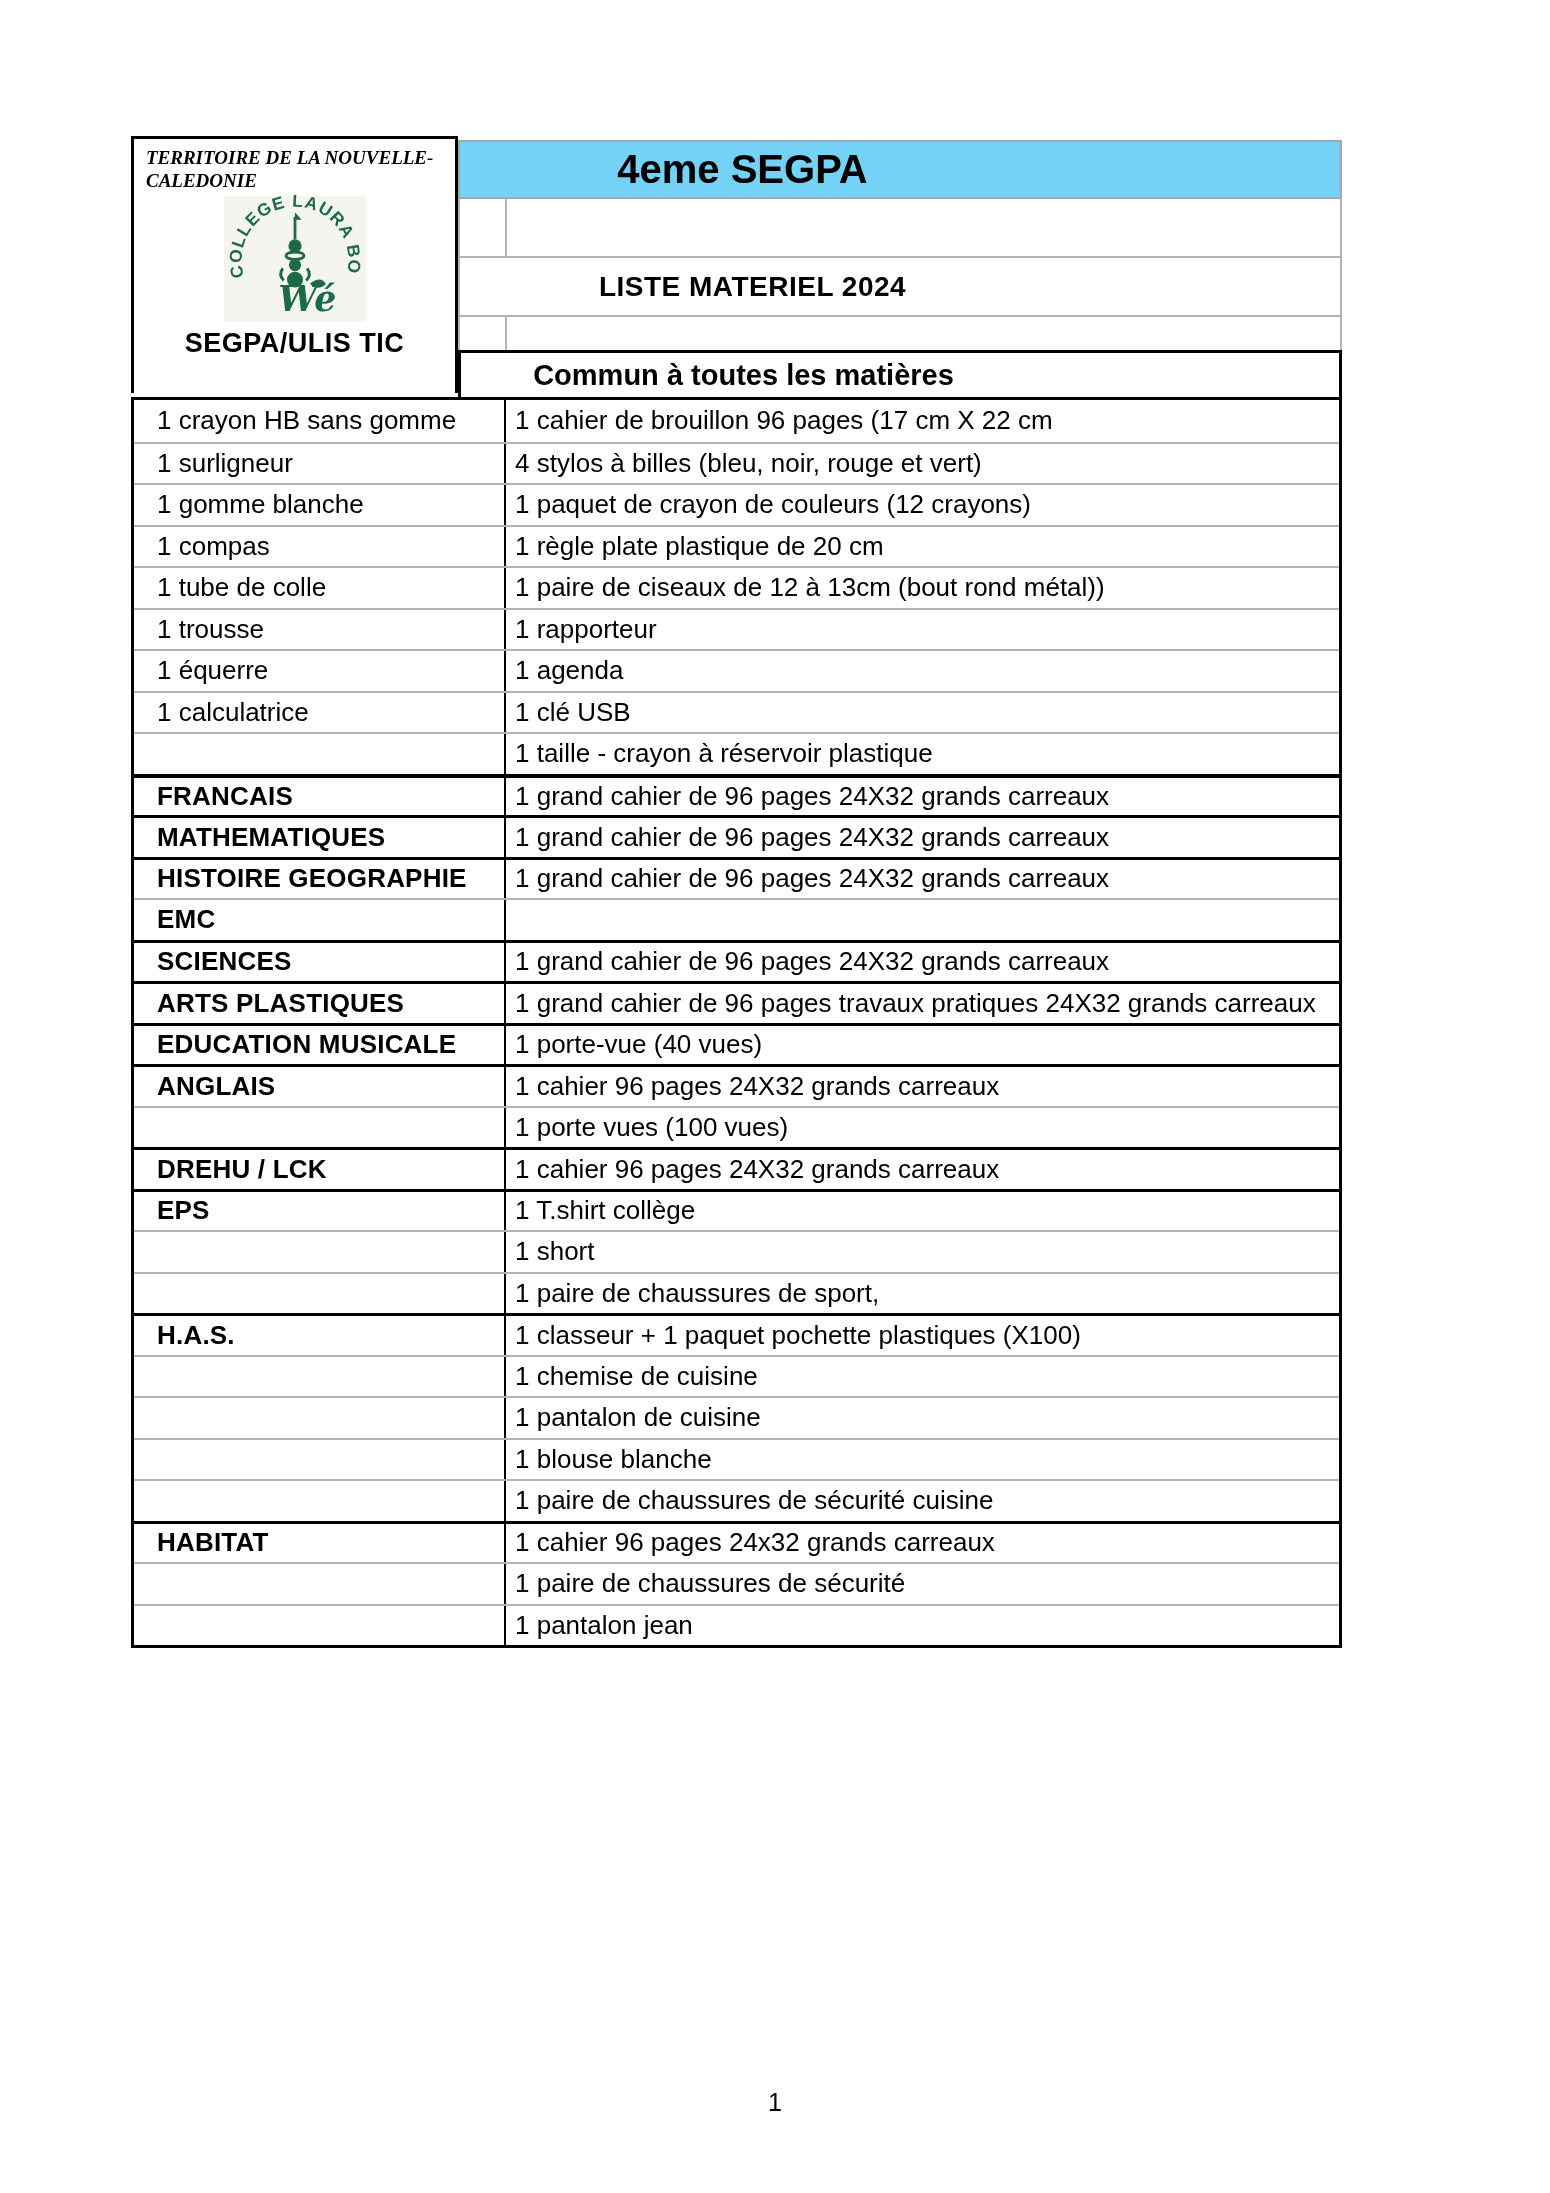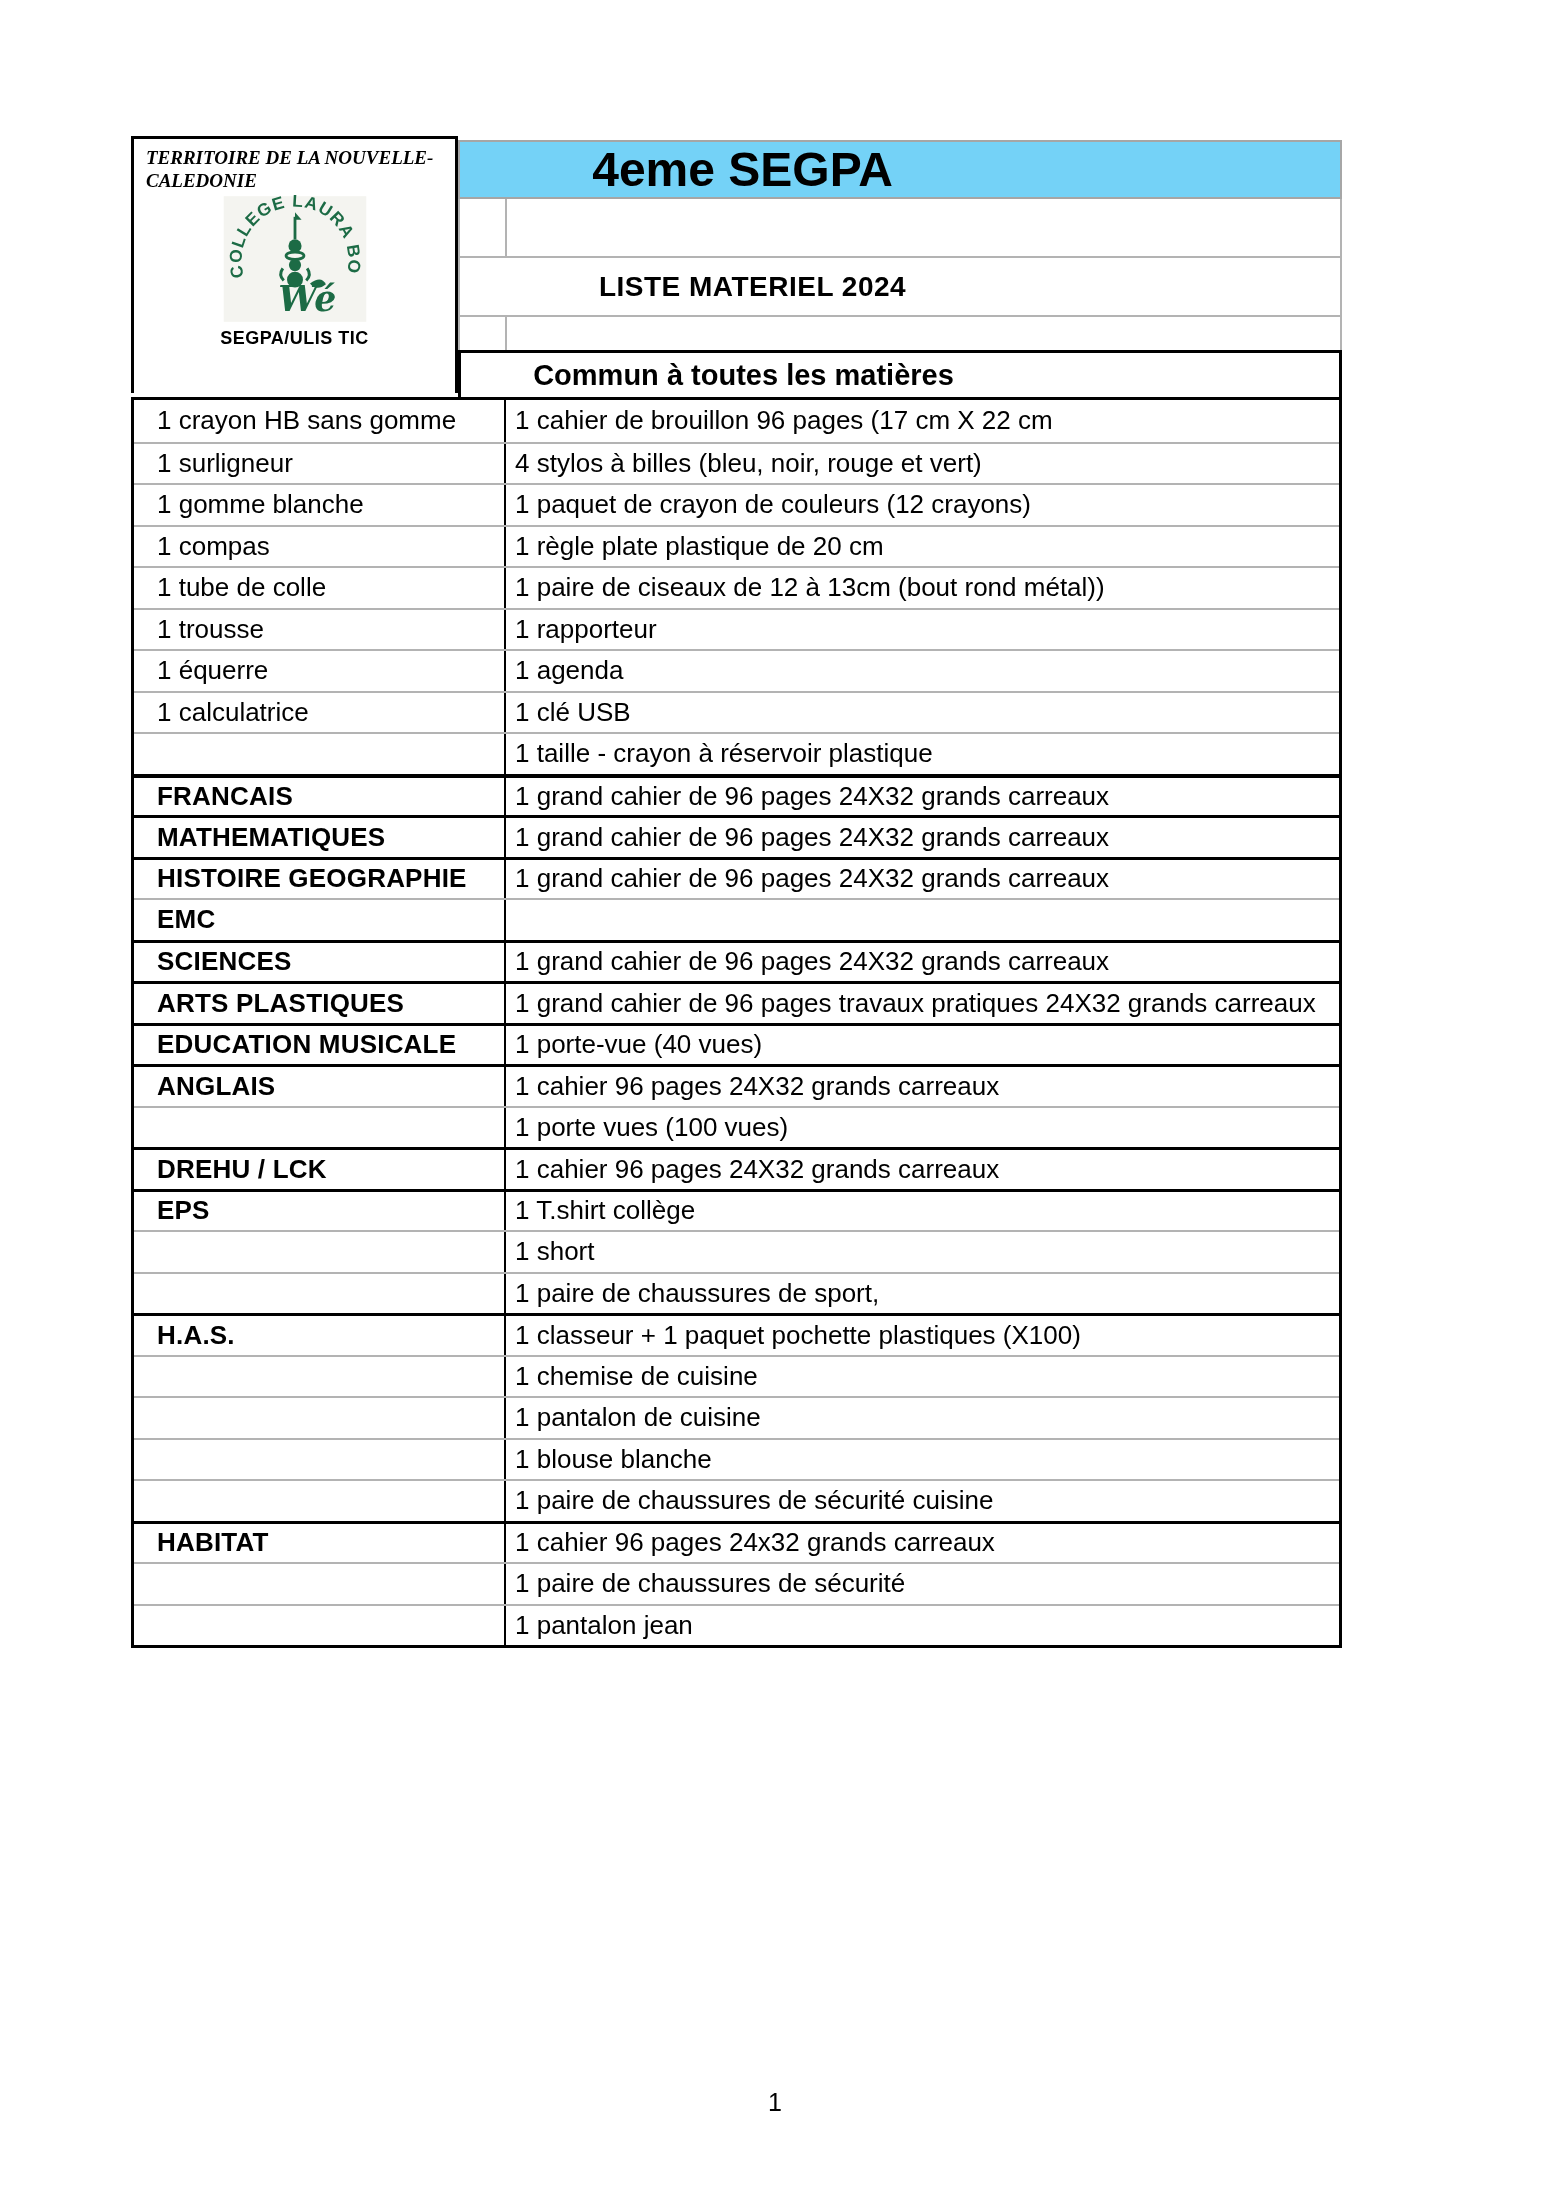--- a/index.html
+++ b/index.html
@@ -26,21 +26,21 @@
   }
   .territory{
     font-family:"Liberation Serif", serif;
     font-weight:bold; font-style:italic;
     font-size:19px; line-height:1.2;
     padding:8px 6px 0 12px;
   }
   .logo-wrap{ text-align:center; margin-top:2px; }
   .logo-wrap svg{ width:150px; height:128px; }
   .unit-label{
-    text-align:center; font-weight:bold; font-size:18px; letter-spacing:.5px;
+    text-align:center; font-weight:bold; font-size:27px; letter-spacing:.5px;
     margin-top:1px;
   }
 
   
   .top-right{
     position:absolute; left:458px; top:140px; width:884px; height:257px;
   }
   .banner-row{
     width:100%; height:59px;
     background:var(--blue);
@@ -65,21 +65,21 @@
     border-right:2px solid var(--grayline);
     border-bottom:2px solid var(--grayline);
     display:flex; align-items:center;
   }
   .commun-row{
     width:100%; height:47px;
     border:3px solid var(--ink); border-bottom:none;
     display:flex; align-items:center;
   }
   .title-inner{ width:565px; text-align:center; }
-  .banner-title{ font-size:48px; font-weight:bold; }
+  .banner-title{ font-size:40px; font-weight:bold; }
   .doc-title{ font-size:28px; font-weight:bold; letter-spacing:.5px;padding-left:20px; }
   .commun-title{ font-size:29px; font-weight:bold; }
 
   
   .main-table{
     position:absolute; left:131px; top:397px; width:1211px;
     border:3px solid var(--ink);
     background:#fff;
   }
   .t-row{

